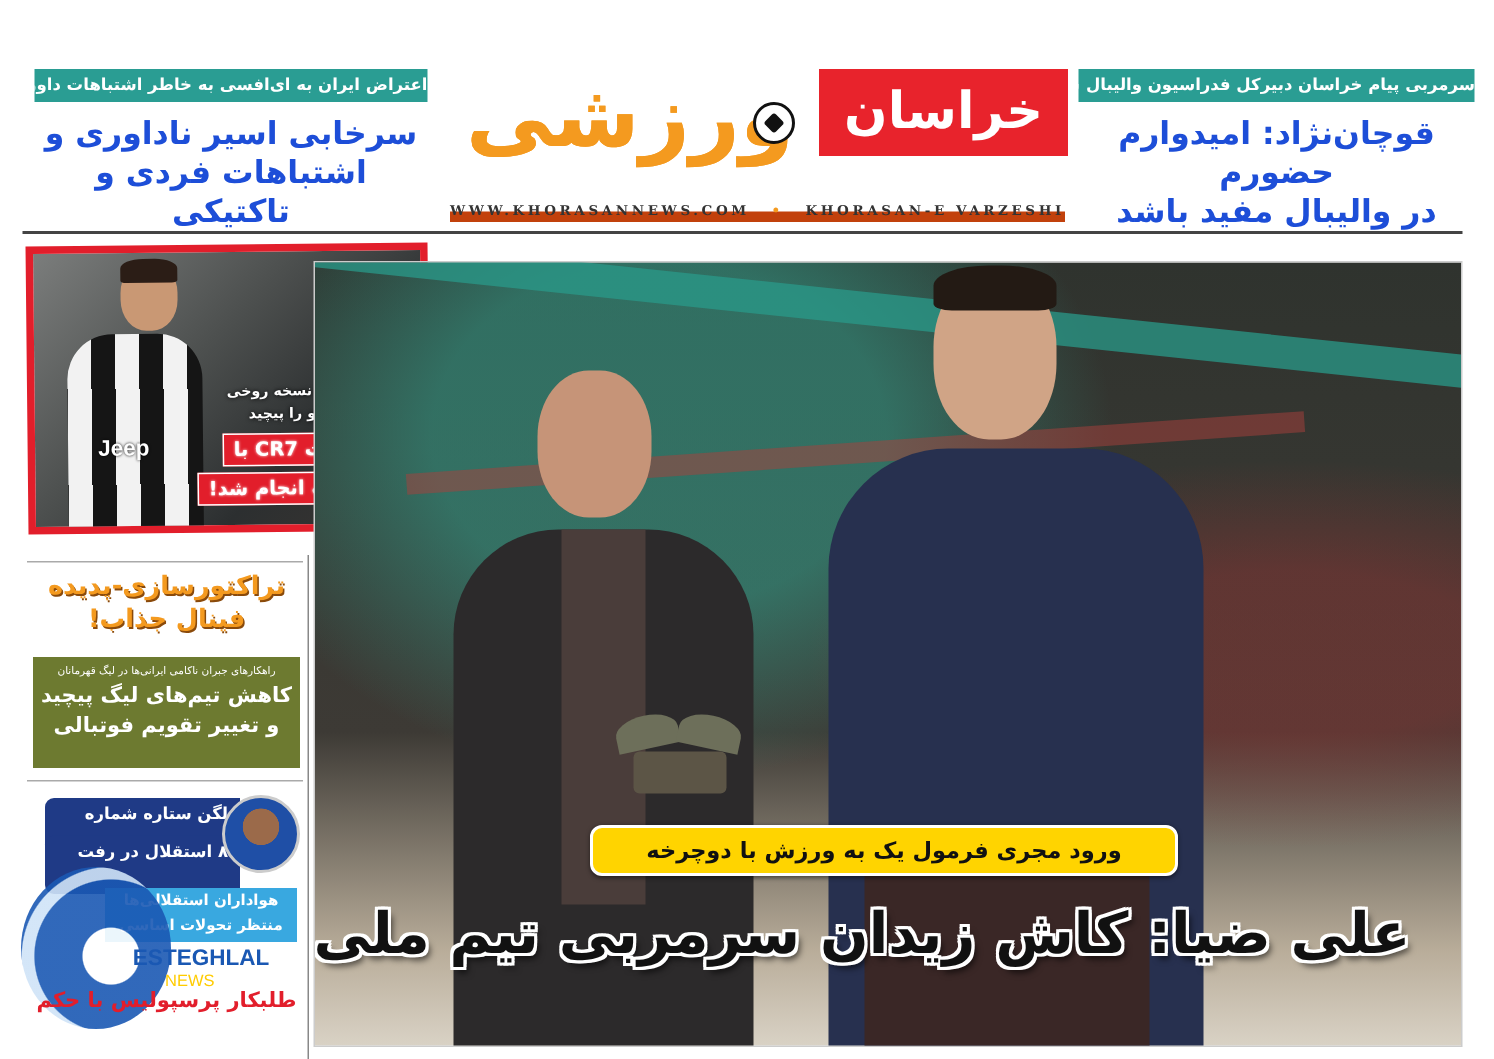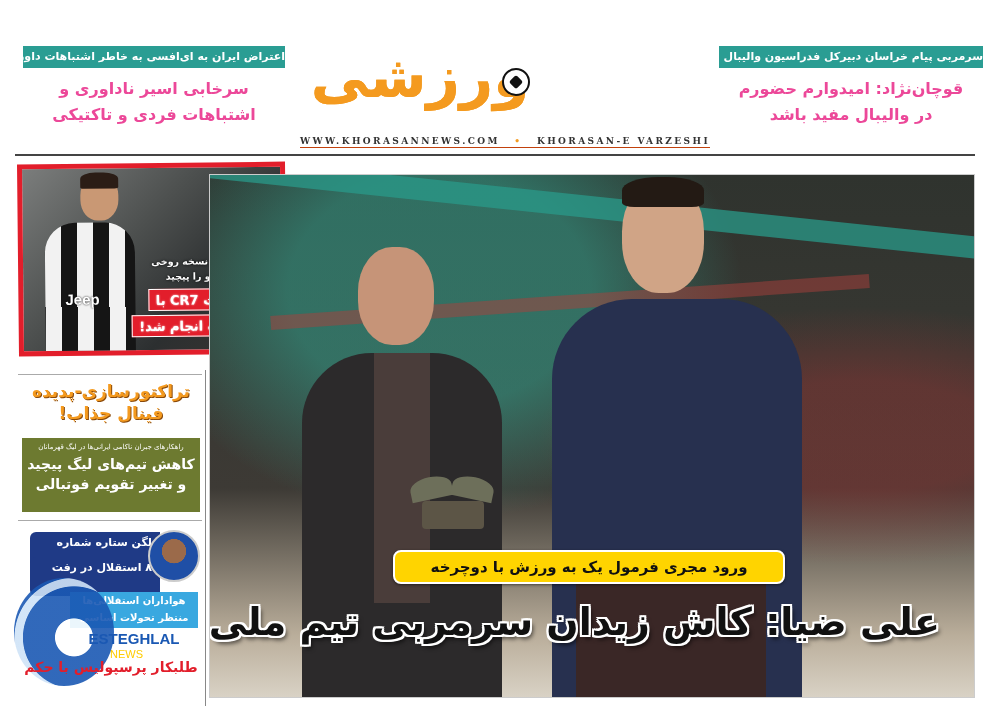--- a/index.html
+++ b/index.html
@@ -7,21 +7,21 @@
     body { position: relative; font-family: "DejaVu Sans", sans-serif; direction: rtl; }
 
     
     .teaser { position: absolute; top: 46px; }
     .teaser .kicker {
       height: 22px; background: #2a9d93; color: #fff;
       font-size: 11px; font-weight: bold; line-height: 22px;
       text-align: center; white-space: nowrap; overflow: hidden;
     }
     .teaser .headline {
-      margin-top: 8px; font-size: 16px; font-weight: bold; color: #ec4899;
+      margin-top: 8px; font-size: 21px; font-weight: bold; color: #1d4ed8;
       line-height: 26px; text-align: center;
     }
     .teaser-left { left: 23px; width: 262px; }
     .teaser-right { left: 719px; width: 264px; }
 
     
     .masthead { position: absolute; left: 296px; top: 40px; width: 416px; height: 96px; }
     .logo-orange {
       position: absolute; left: 0; top: 2px; width: 248px; height: 72px;
       color: #f49a1f; font-size: 58px; font-weight: bold; line-height: 70px;
@@ -46,21 +46,21 @@
       font-size: 8.5px; font-weight: bold; color: #222; line-height: 14px;
       text-align: right; white-space: nowrap; overflow: hidden;
       border-bottom: 1px solid #444;
     }
     .date-line .dot { color: #f49a1f; }
     .url-line {
       position: absolute; left: 4px; top: 94px; width: 410px; height: 14px;
       direction: ltr; font-family: "DejaVu Serif", serif;
       font-size: 9px; font-weight: bold; color: #333; letter-spacing: 2.4px;
       line-height: 14px; white-space: nowrap; display: flex; justify-content: space-between;
-      border-bottom: 1px solid #c2410c;
+      border-bottom: 7px solid #c2410c;
     }
     .url-line .dot { color: #f49a1f; }
     .top-rule { position: absolute; left: 15px; top: 154px; width: 960px; height: 2px; background: #444; }
 
     
     .cr7-box {
       position: absolute; left: 18px; top: 163px; width: 268px; height: 192px;
       border: 5px solid #e21e2b; background: linear-gradient(135deg, #7b7d7c 0%, #4d504f 40%, #2c2f30 70%, #3a3532 100%);
       overflow: hidden; transform: rotate(-0.6deg);
     }
@@ -235,20 +235,21 @@
   <div class="kicker">اعتراض ایران به ای‌افسی به خاطر اشتباهات داوری</div>
   <div class="headline">
     <div>سرخابی اسیر ناداوری و</div>
     <div>اشتباهات فردی و تاکتیکی</div>
   </div>
 </div>
 
 <div class="masthead">
   <div class="logo-orange">ورزشی</div>
   <div class="logo-ball"></div>
+  <div class="logo-red">خراسان</div>
   <div class="url-line">
     <span>WWW.KHORASANNEWS.COM</span>
     <span class="dot">•</span>
     <span>KHORASAN-E VARZESHI</span>
   </div>
 </div>
 
 <div class="teaser teaser-right">
   <div class="kicker">سرمربی پیام خراسان دبیرکل فدراسیون والیبال شد</div>
   <div class="headline">

